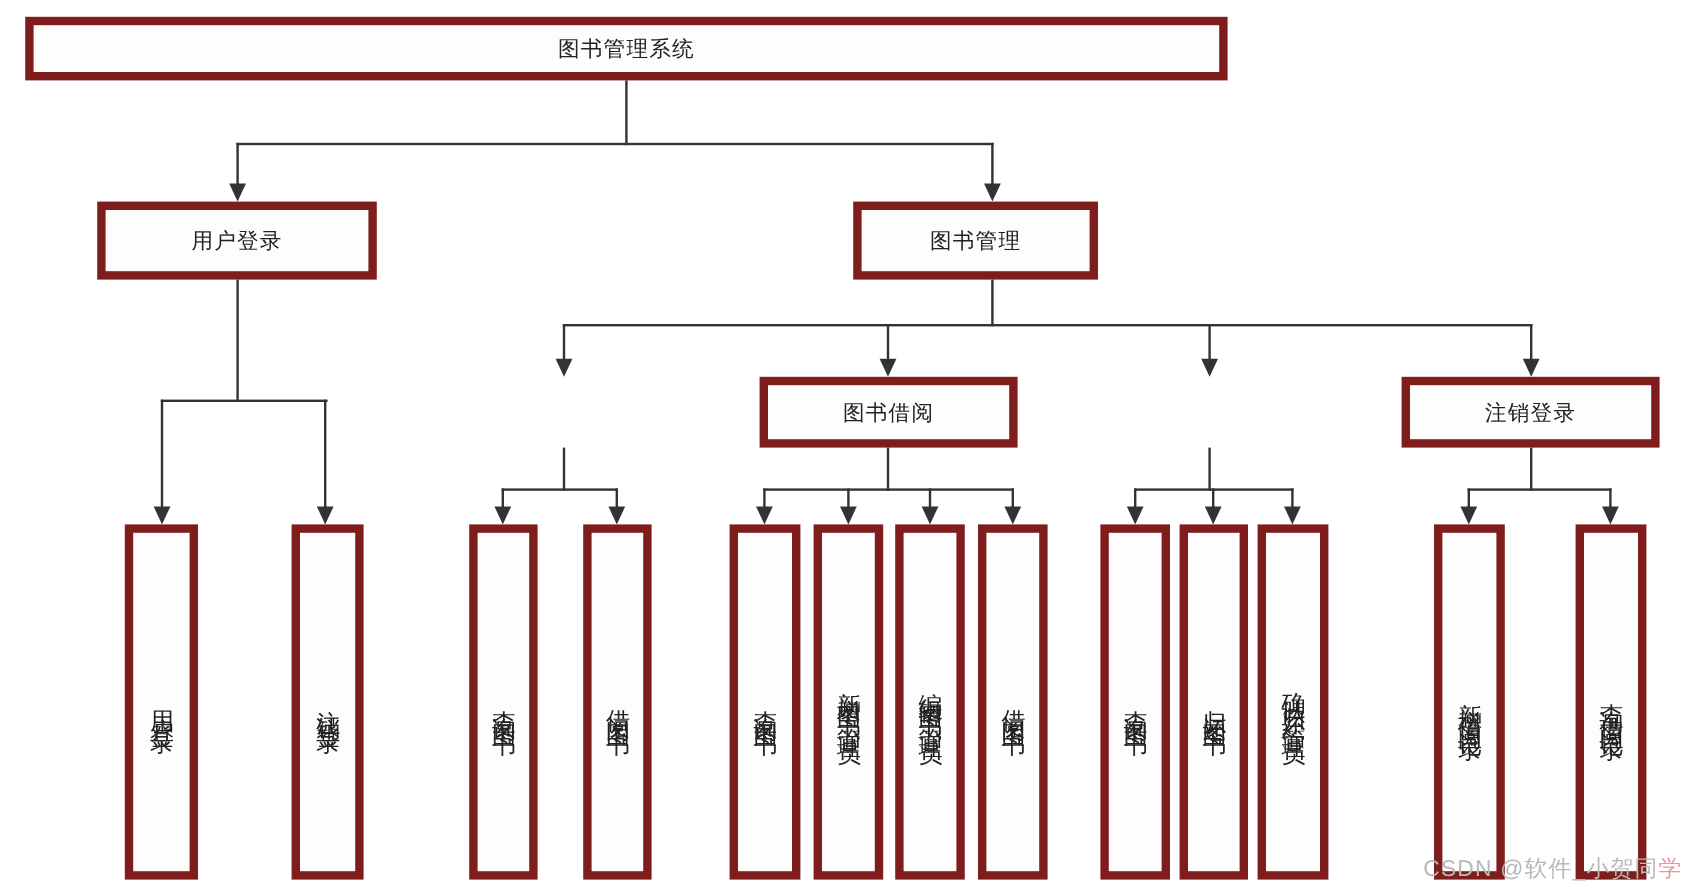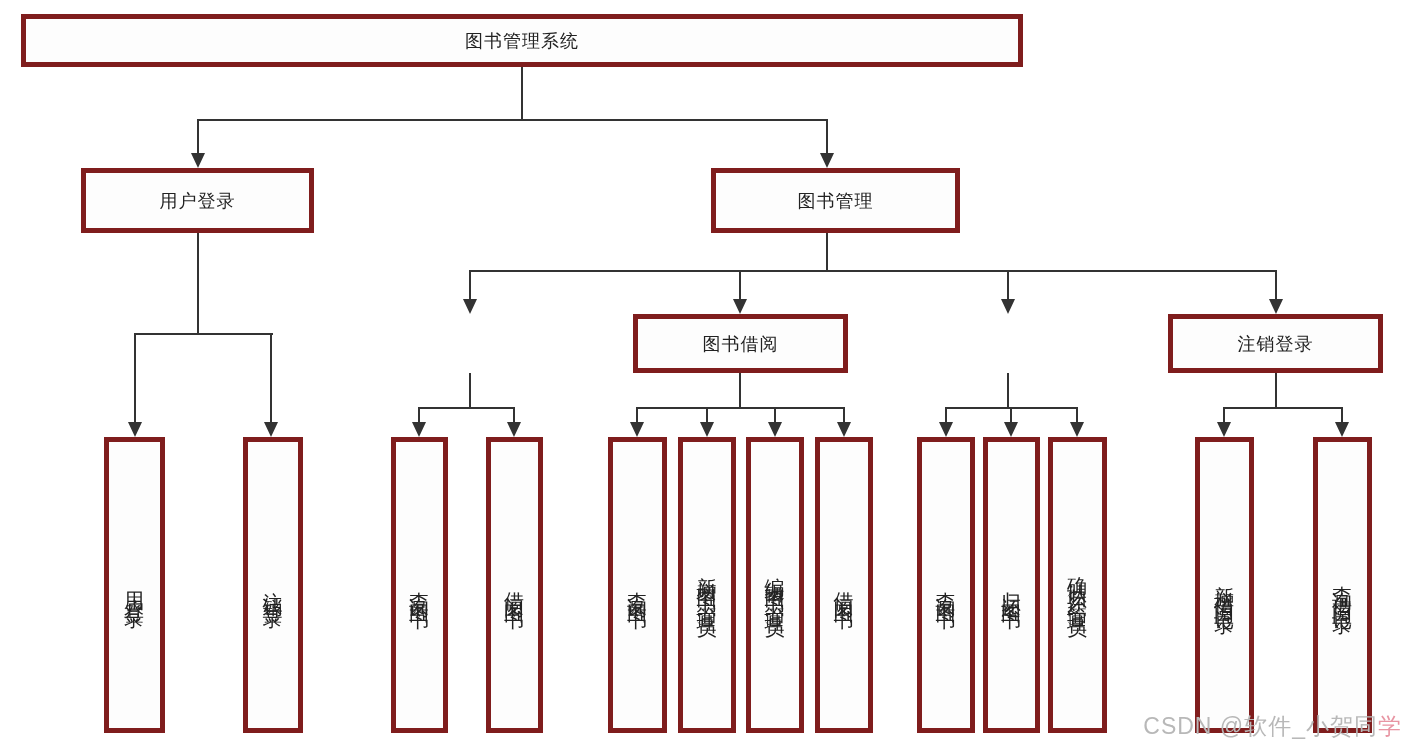--- a/index.html
+++ b/index.html
@@ -7,21 +7,21 @@
   body { font-family: "Liberation Sans", "DejaVu Sans", sans-serif; }
   .canvas {
     position: relative;
     width: 1405px;
     height: 747px;
     background: #ffffff;
     overflow: hidden;
   }
   .node {
     position: absolute;
-    border: 5px solid #7f1d1d;
+    border: 7px solid #7f1d1d;
     background: #fdfdfd;
     display: flex;
     align-items: center;
     justify-content: center;
     color: #222222;
   }
   .hnode { font-size: 18px; letter-spacing: 1px; }
   .vnode .vlabel {
     writing-mode: vertical-rl;
     text-orientation: mixed;
@@ -37,21 +37,21 @@
     position: absolute;
     width: 0; height: 0;
     border-left: 7px solid transparent;
     border-right: 7px solid transparent;
     border-top: 15px solid #333333;
   }
   .watermark {
     position: absolute;
     top: 711px;
     right: 3px;
-    font-size: 23px;
+    font-size: 19px;
     letter-spacing: 1px;
     color: #b8b8b8;
     white-space: nowrap;
   }
   .watermark .wm-suffix { color: #e895a3; }
 </style>
 </head>
 <body>
 
 <div class="canvas">
@@ -63,21 +63,21 @@
   <div class="vline" style="left:521px; top:67px; height:54px;"></div>
   <div class="hline" style="left:197px; top:119px; width:631px;"></div>
   <div class="vline" style="left:197px; top:119px; height:37px;"></div>
   <div class="arrow-down" style="left:191px; top:153px;"></div>
   <div class="vline" style="left:826px; top:119px; height:37px;"></div>
   <div class="arrow-down" style="left:820px; top:153px;"></div>
 
   <div class="node hnode" style="left:81px; top:168px; width:233px; height:65px;">
     <span>用户登录</span>
   </div>
-  <div class="node hnode" style="left:711px; top:168px; width:249px; height:65px;">
+  <div class="node hnode" style="left:711px; top:168px; width:204px; height:65px;">
     <span>图书管理</span>
   </div>
 
   <div class="vline" style="left:197px; top:233px; height:102px;"></div>
   <div class="hline" style="left:134px; top:333px; width:139px;"></div>
   <div class="vline" style="left:134px; top:333px; height:92px;"></div>
   <div class="arrow-down" style="left:128px; top:422px;"></div>
   <div class="vline" style="left:270px; top:333px; height:92px;"></div>
   <div class="arrow-down" style="left:264px; top:422px;"></div>
 

